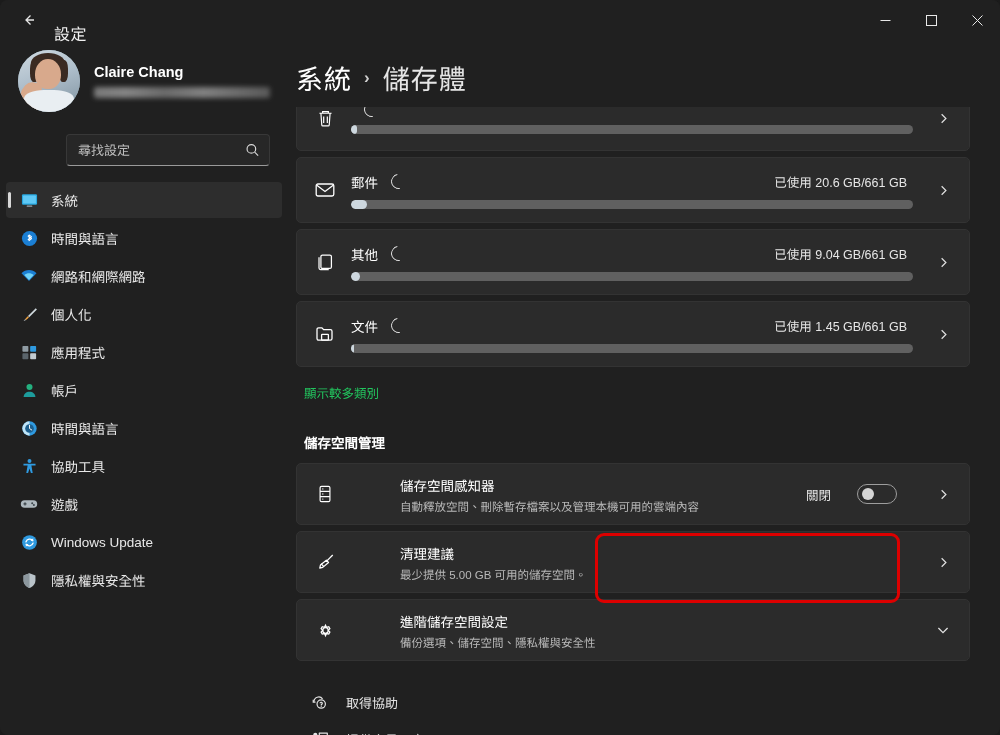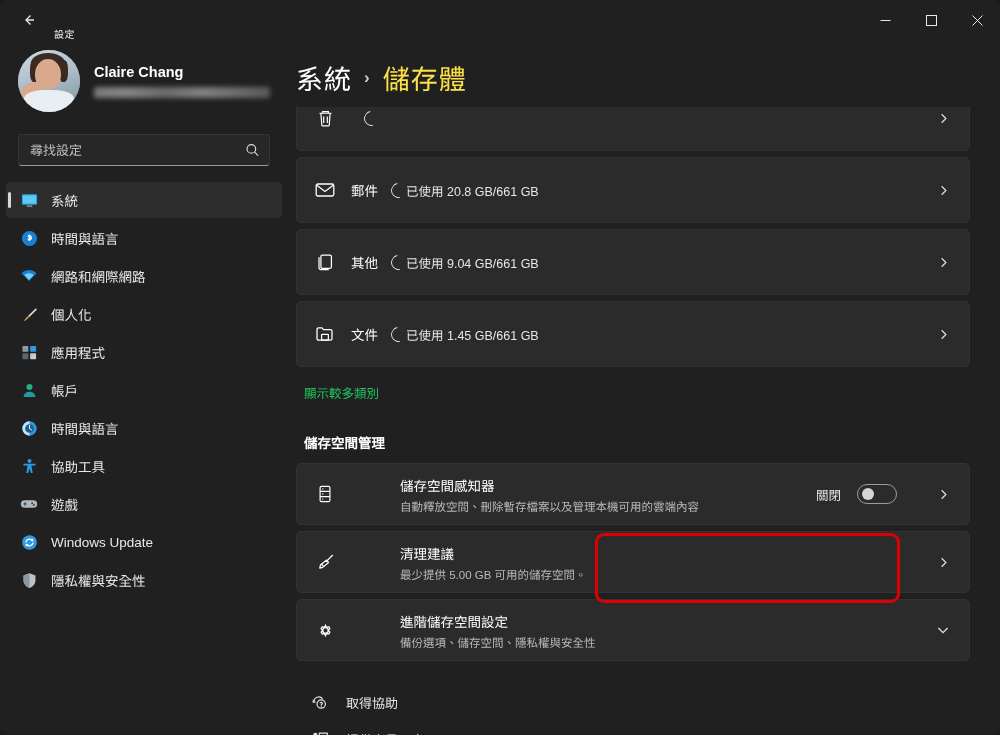--- a/index.html
+++ b/index.html
@@ -31,21 +31,21 @@
     z-index: 30;
   }
   .tb-back {
     width: 34px; height: 30px;
     margin-left: 12px;
     display: flex; align-items: center; justify-content: center;
     border-radius: 4px;
     color: #e6e6e6;
   }
   .tb-title {
-    font-size: 10px;
+    font-size: 16px;
     color: #f0f0f0;
     margin-left: 8px;
     letter-spacing: 0.5px;
     margin-top: 26px;
   }
   .tb-spacer { flex: 1; }
   .tb-btns { display: flex; height: 40px; }
   .tb-btn {
     width: 46px; height: 40px;
     display: flex; align-items: center; justify-content: center;
@@ -122,20 +122,21 @@
   .searchwrap { padding: 14px 18px 10px 18px; }
   .search {
     position: relative;
     height: 32px;
     background: #272727;
     border: 1px solid #383838;
     border-bottom: 1px solid #9a9a9a;
     border-radius: 4px;
     display: flex;
     align-items: center;
+    margin-left: 48px;
   }
   .search input {
     flex: 1;
     background: transparent;
     border: none; outline: none;
     color: #e4e4e4;
     font-size: 13px;
     font-family: inherit;
     padding: 0 30px 0 11px;
   }
@@ -189,21 +190,21 @@
     background: #202020;
     position: relative; z-index: 10;
   }
   .crumb {
     display: flex; align-items: center; gap: 12px;
     font-size: 27px; color: #ffffff; font-weight: normal;
     letter-spacing: 1px;
   }
   .crumb .sep { font-size: 17px; color: #cfcfcf; font-weight: bold; }
   .crumb .c1 { color: #ffffff; }
-  .crumb .c2 { color: #fde047; font-family: Liberation Serif, serif; }
+  .crumb .c2 { color: #e5e5e5; font-family: Liberation Serif, serif; }
 
   .scrollarea {
     flex: 1;
     overflow: hidden;
     padding: 0 30px 0 8px;
     position: relative;
   }
   .inner { margin-top: -22px; }
 
   .card {
@@ -216,21 +217,21 @@
     align-items: center;
     position: relative;
   }
 
   .cat-row { height: 66px; gap: 14px; }
   .cat-icon {
     width: 24px; height: 24px; flex: 0 0 24px;
     display: flex; align-items: center; justify-content: center;
     color: #ffffff;
   }
-  .cat-mid { flex: 1; min-width: 0; display: flex; flex-direction: row; gap: 8px; }
+  .cat-mid { flex: 1; min-width: 0; display: flex; flex-direction: column; gap: 8px; }
   .cat-toprow { display: flex; align-items: center; }
   .cat-name { font-size: 13.5px; color: #ffffff; }
   .spin {
     width: 15px; height: 15px;
     margin-left: 13px;
     border-radius: 50%;
     border: 1.6px solid transparent;
     border-bottom-color: #dcdcdc;
     border-left-color: #dcdcdc;
     transform: rotate(35deg);
@@ -278,21 +279,21 @@
 
   .set-row { height: 62px; gap: 16px; }
   .set-icon {
     width: 24px; height: 24px; flex: 0 0 24px;
     display: flex; align-items: center; justify-content: center;
     color: #ffffff;
   }
   .set-txt { display: flex; flex-direction: column; gap: 3px; flex: 1; min-width: 0; margin-left: 47px; }
   .set-title { font-size: 13.5px; color: #ffffff; }
   .set-sub { font-size: 11.5px; color: #b9b9b9; }
-  .set-state { font-size: 12.5px; color: #e6e6e6; }
+  .set-state { font-size: 12.5px; color: #e6e6e6; margin-right: 10px; }
 
   .toggle {
     width: 40px; height: 20px;
     border-radius: 11px;
     border: 1px solid #9d9d9d;
     background: #2b2b2b;
     position: relative;
     flex: 0 0 40px;
     margin-right: 14px;
   }
@@ -562,21 +563,21 @@
             <span class="cat-icon">
               <svg width="22" height="22" viewBox="0 0 22 22" fill="none" stroke="currentColor" stroke-width="1.3">
                 <rect x="2.2" y="5" width="17.6" height="12" rx="1.7"></rect>
                 <path d="M2.8 6.2l8.2 6.3 8.2-6.3"></path>
               </svg>
             </span>
             <div class="cat-mid">
               <div class="cat-toprow">
                 <span class="cat-name">郵件</span>
                 <span class="spin"></span>
-                <span class="cat-right">已使用 20.8 GB/661 GB</span>
+                <span class="cat-right">已使用 20.6 GB/661 GB</span>
               </div>
               <div class="bar">
                   <i style="width:2.8%"></i>
                 </div>
             </div>
             <span class="chev">
               <svg width="13" height="13" viewBox="0 0 14 14" fill="none" stroke="currentColor" stroke-width="1.3">
                 <path d="M5 2.4L9.6 7 5 11.6"></path>
               </svg>
             </span>

